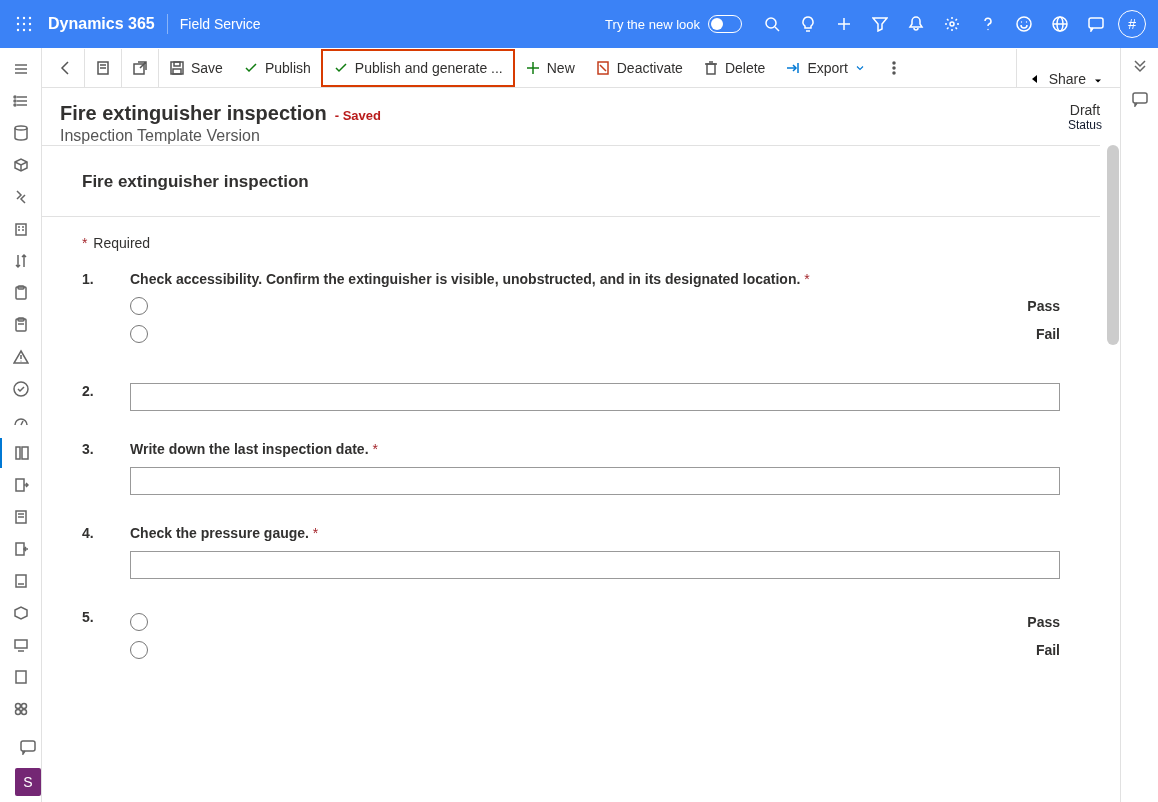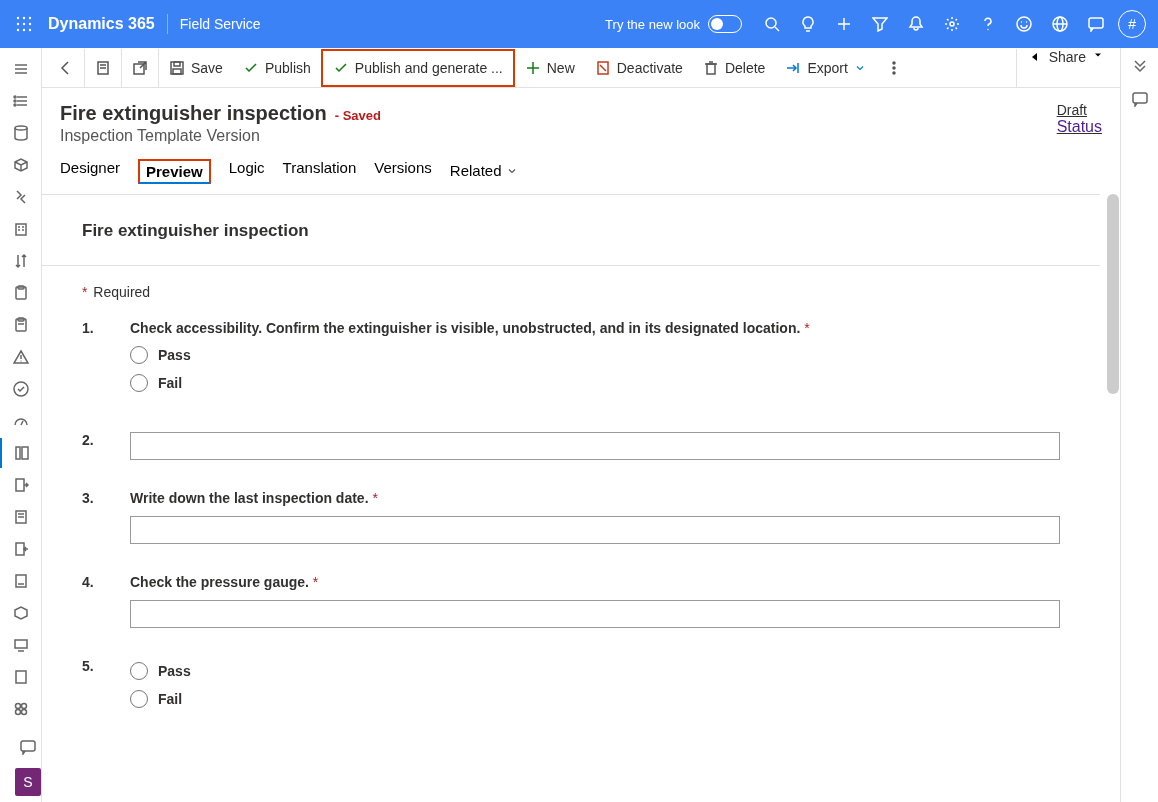--- a/index.html
+++ b/index.html
@@ -25,49 +25,49 @@
 .left-bottom { position: absolute; bottom: 6px; left: 7px; display: flex; flex-direction: column; align-items: center; gap: 6px; }
 .s-badge { width: 26px; height: 28px; background: #742774; color: #fff; display: flex; align-items: center; justify-content: center; font-size: 14px; border-radius: 2px; }
 
 .main { flex: 1; display: flex; flex-direction: column; position: relative; }
 .cmd-bar { height: 40px; border-bottom: 1px solid #e1e1e1; display: flex; align-items: center; padding: 0 6px; }
 .cmd-btn { height: 38px; padding: 0 10px; display: flex; align-items: center; gap: 6px; cursor: pointer; font-size: 14px; border-right: 0; }
 .cmd-btn.icon-only { padding: 0 10px; border-right:1px solid #e1e1e1; }
 .cmd-btn svg { stroke: #555; fill: none; }
 .red-box { border: 2px solid #d83b01; }
 .cmd-spacer { flex: 1; }
-.share-group { border-left:1px solid #e1e1e1; height: 38px; display:flex; align-items:flex-start; padding:0 10px; cursor:pointer; gap:6px;}
+.share-group { border-left:1px solid #e1e1e1; height: 38px; display:flex; align-items:flex-end; padding:0 10px; cursor:pointer; gap:6px;}
 
 .page-head { padding: 14px 18px 0 18px; display: flex; justify-content: space-between; }
 .title-row { display: flex; align-items: baseline; gap: 8px; }
 .title { font-size: 20px; font-weight: 600; }
 .saved { font-size: 13px; color: #b91c1c; font-weight: bold; }
 .subtitle { font-size: 16px; color: #555; margin-top: 2px; }
-.status-box { text-align: left; text-decoration: underline; }
+.status-box { text-align: center; }
 .status-val { font-size: 14px; }
-.status-lbl { font-size: 16px; color: #4c1d95; }
+.status-lbl { font-size: 12px; color: #0f172a; }
 
 .tab-row { display: flex; gap: 18px; padding: 14px 18px 10px 18px; }
 .tab { font-size: 15px; color: #000; cursor: pointer; padding-bottom: 2px; }
 .tab.active { font-weight: 600; border-bottom: 2px solid #0078d4; }
 .tab.red-box { padding: 2px 6px 2px 6px; }
 .related { display: flex; align-items: center; gap: 4px; }
 
 .content-wrap { flex:1; overflow: hidden; position:relative; padding-right:20px;}
 .content { padding: 26px 40px; border-top: 1px solid #e1e1e1; }
 .form-title { font-size: 17px; font-weight: 600; margin-bottom: 24px; }
 .hr { border: 0; border-top: 1px solid #e1e1e1; margin: 14px -40px 18px -40px; }
 .req-note { font-size: 14px; margin-bottom: 20px; }
 .req-note .star { color: #a4262c; margin-right: 2px; }
 .question { display: flex; gap: 24px; margin-bottom: 30px; }
 .qnum { width: 24px; font-weight: 600; font-size: 14px; }
 .qbody { flex: 1; }
 .qtext { font-size: 14px; font-weight: 600; margin-bottom: 10px; }
 .qtext .star { color: #a4262c; font-weight: 400; }
-.radio-row { display: flex; align-items: center; gap: 10px; margin-bottom: 10px; margin-top: 4px; }
+.radio-row { display: flex; align-items: center; gap: 10px; margin-bottom: 10px; margin-top: 4px; justify-content: space-between; }
 .radio-circle { width: 18px; height: 18px; border: 1px solid #777; border-radius: 50%; cursor: pointer; }
 .radio-label { font-weight: 600; font-size: 14px; }
 .text-input { width: 100%; max-width: 940px; height: 28px; border: 1px solid #999; font-size: 14px; padding: 0 6px; }
 
 .scrollbar { position: absolute; top: 0; right: 1px; width: 12px; height: 100%; background: transparent; }
 .scrollbar .thumb { position: absolute; top: 0; left: 0; width: 12px; height: 200px; background: #ccc; border-radius: 6px; }
 
 .right-rail { width: 38px; border-left: 1px solid #e1e1e1; display: flex; flex-direction: column; align-items: center; padding-top: 10px; gap: 14px; }
 .right-rail .ri { cursor: pointer; color: #666; }
 
@@ -415,33 +415,20 @@
           <span class="saved">- Saved</span>
         </div>
         <div class="subtitle">Inspection Template Version</div>
       </div>
       <div class="status-box">
         <div class="status-val">Draft</div>
         <div class="status-lbl">Status</div>
       </div>
     </div>
 
-    <div class="tab-row">
-      <div class="tab">Designer</div>
-      <div class="tab active red-box">Preview</div>
-      <div class="tab">Logic</div>
-      <div class="tab">Translation</div>
-      <div class="tab">Versions</div>
-      <div class="tab related">
-          <span>Related</span>
-          <svg class="chev" viewBox="0 0 16 16">
-            <path d="M4 6l4 4 4-4" stroke="#555" fill="none"></path>
-          </svg>
-        </div>
-    </div>
 
     <div class="content-wrap">
     <div class="content">
       <div class="form-title">Fire extinguisher inspection</div>
       <hr class="hr">
       <div class="req-note"><span class="star">*</span> <span>Required</span></div>
 
       <div class="question">
         <div class="qnum">1.</div>
         <div class="qbody">

